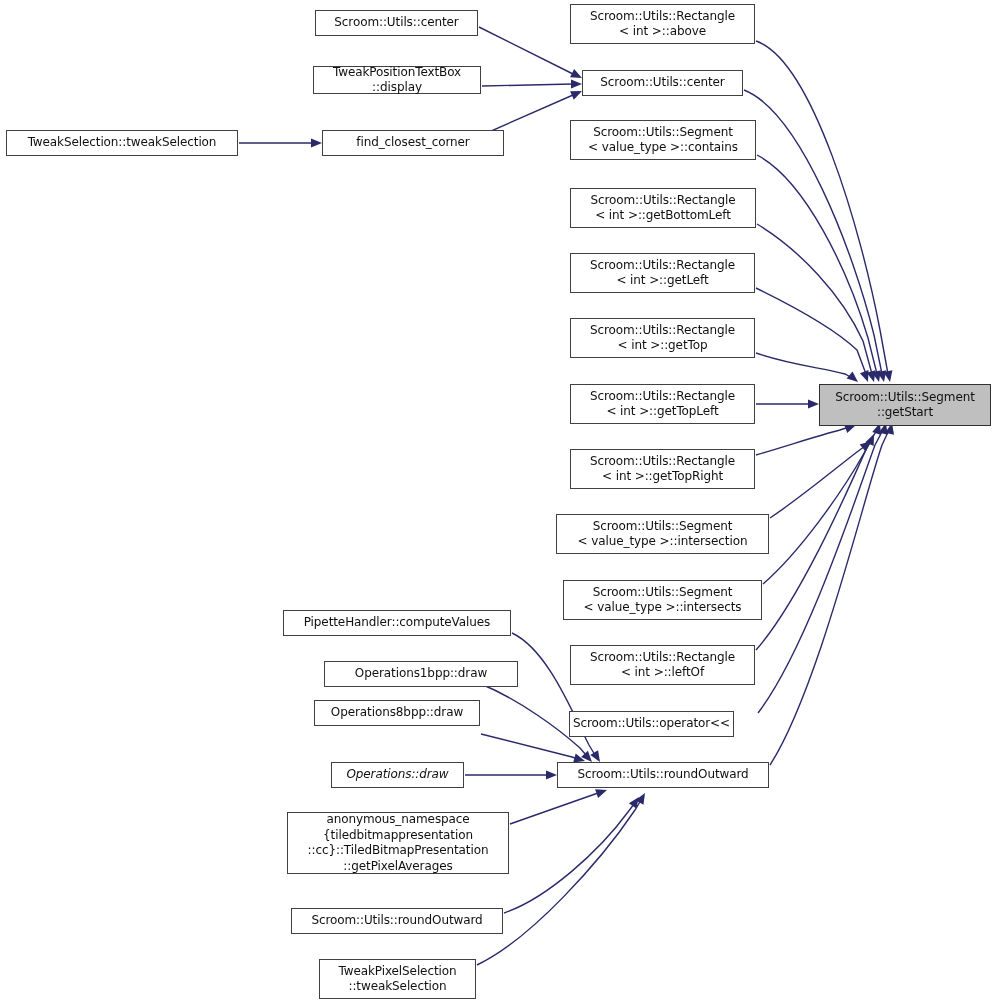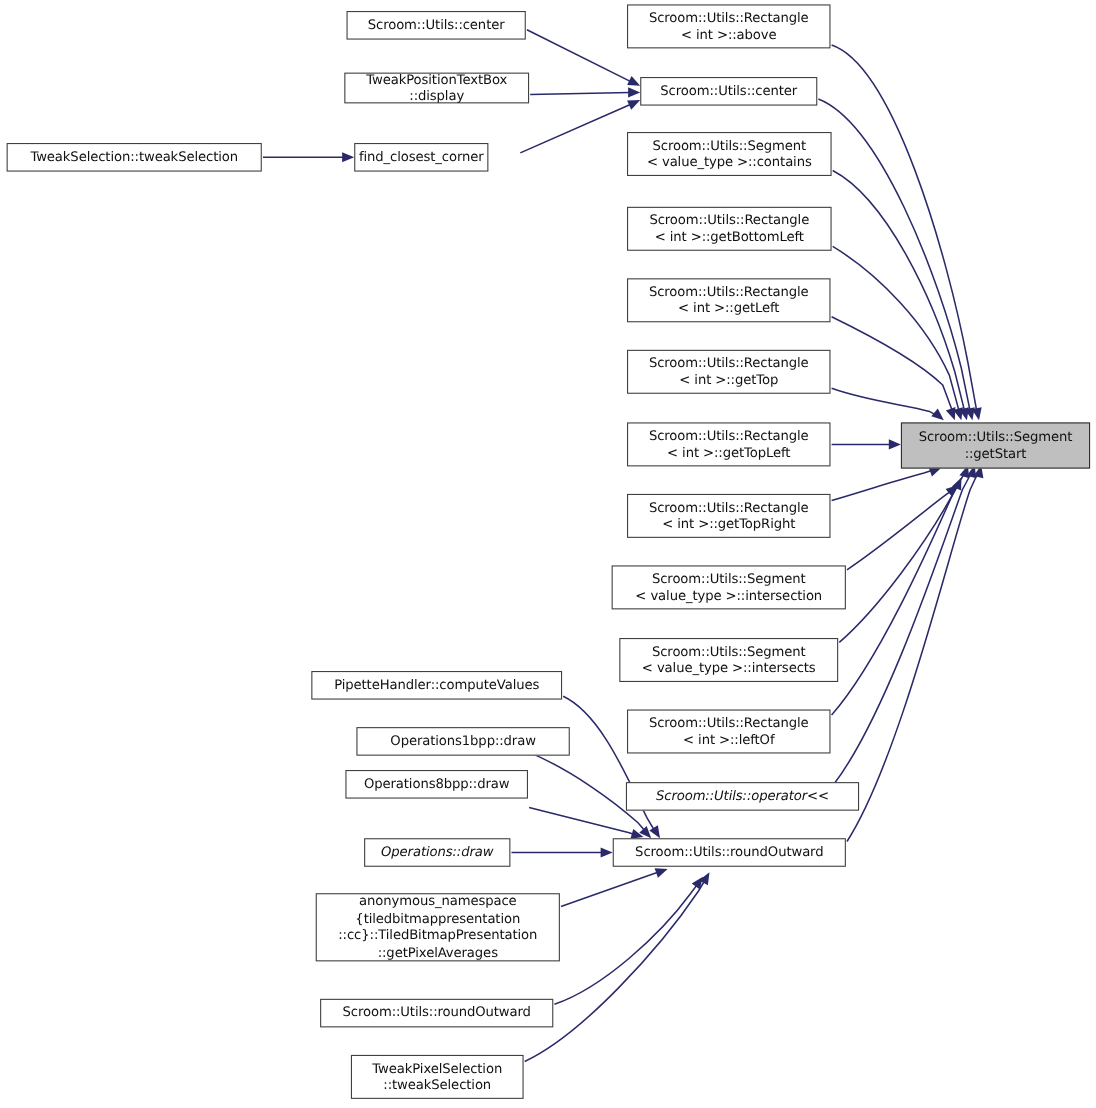--- a/index.html
+++ b/index.html
@@ -106,21 +106,21 @@
       <path class="edge-path" d="M 504,913 C 548,898 600,850 628,812 L 634,804"></path>
       <polygon class="edge-head" points="0,0 -11,-4.6 -11,4.6" transform="translate(639,797) rotate(-54)"></polygon>
       <path class="edge-path" d="M 477,965 C 530,940 600,862 635,810 L 641,800"></path>
       <polygon class="edge-head" points="0,0 -11,-4.6 -11,4.6" transform="translate(645,793) rotate(-60)"></polygon>
     </svg>
   <div id="node-layer">
       <div class="node" style="left: 6px; top: 130px; width: 232px; height: 26px;">TweakSelection::tweakSelection</div>
       <div class="node" style="left: 315px; top: 10px; width: 163px; height: 26px;">Scroom::Utils::center</div>
       <div class="node" style="left: 313px; top: 66px; width: 168px; height: 28px;">TweakPositionTextBox
 ::display</div>
-      <div class="node" style="left: 322px; top: 130px; width: 122px; height: 26px;">find_closest_corner</div>
+      <div class="node" style="left: 322px; top: 130px; width: 182px; height: 26px;">find_closest_corner</div>
       <div class="node" style="left: 283px; top: 610px; width: 228px; height: 26px;">PipetteHandler::computeValues</div>
       <div class="node" style="left: 324px; top: 661px; width: 194px; height: 26px;">Operations1bpp::draw</div>
       <div class="node" style="left: 314px; top: 700px; width: 166px; height: 26px;">Operations8bpp::draw</div>
       <div class="node" style="left: 331px; top: 762px; width: 133px; height: 26px; font-style: italic;">Operations::draw</div>
       <div class="node" style="left: 287px; top: 812px; width: 222px; height: 62px;">anonymous_namespace
 {tiledbitmappresentation
 ::cc}::TiledBitmapPresentation
 ::getPixelAverages</div>
       <div class="node" style="left: 291px; top: 908px; width: 212px; height: 26px;">Scroom::Utils::roundOutward</div>
       <div class="node" style="left: 319px; top: 959px; width: 157px; height: 40px;">TweakPixelSelection
@@ -139,18 +139,18 @@
       <div class="node" style="left: 570px; top: 384px; width: 185px; height: 40px;">Scroom::Utils::Rectangle
 &lt; int &gt;::getTopLeft</div>
       <div class="node" style="left: 570px; top: 449px; width: 185px; height: 40px;">Scroom::Utils::Rectangle
 &lt; int &gt;::getTopRight</div>
       <div class="node" style="left: 556px; top: 514px; width: 213px; height: 40px;">Scroom::Utils::Segment
 &lt; value_type &gt;::intersection</div>
       <div class="node" style="left: 563px; top: 580px; width: 199px; height: 40px;">Scroom::Utils::Segment
 &lt; value_type &gt;::intersects</div>
       <div class="node" style="left: 570px; top: 645px; width: 185px; height: 40px;">Scroom::Utils::Rectangle
 &lt; int &gt;::leftOf</div>
-      <div class="node" style="left: 569px; top: 711px; width: 212px; height: 26px; font-style: italic;">Scroom::Utils::operator&lt;&lt;</div>
+      <div class="node" style="left: 569px; top: 711px; width: 165px; height: 26px;">Scroom::Utils::operator&lt;&lt;</div>
       <div class="node" style="left: 557px; top: 762px; width: 212px; height: 26px;">Scroom::Utils::roundOutward</div>
       <div class="node highlight" style="left: 819px; top: 384px; width: 172px; height: 42px;">Scroom::Utils::Segment
 ::getStart</div>
     </div>
 </div>
 
 </body></html>

